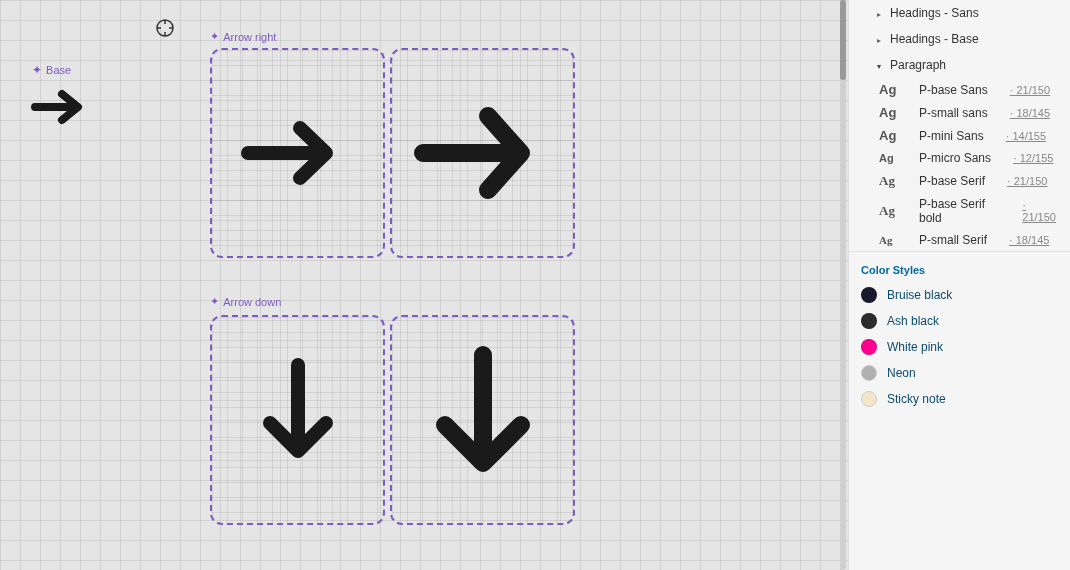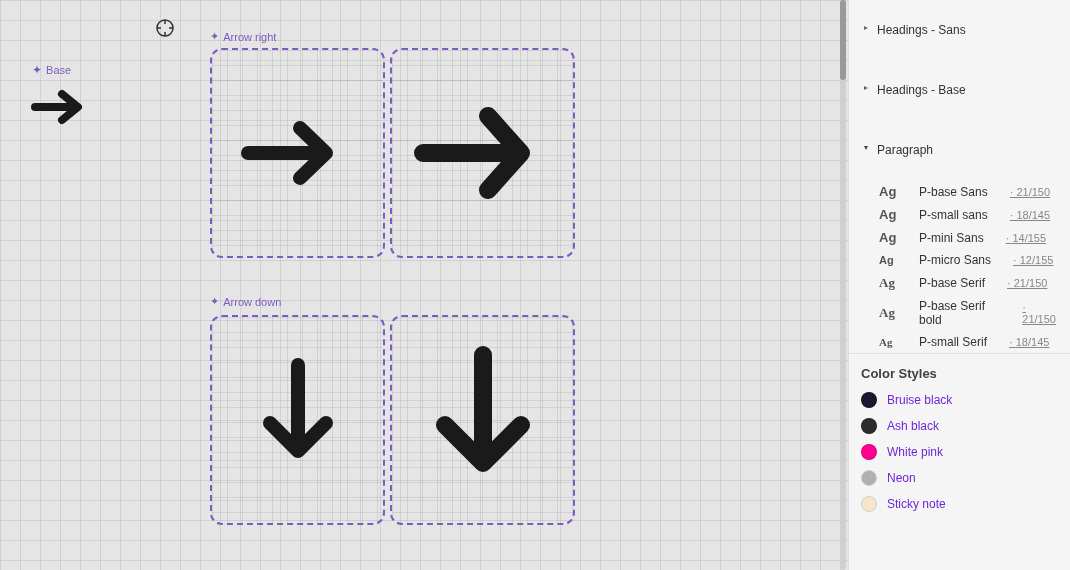--- a/index.html
+++ b/index.html
@@ -202,23 +202,23 @@
     }
     .style-meta {
       font-size: 11px;
       color: #888;
       text-decoration: underline;
     }
 
     
     .color-styles-header {
       padding: 12px 12px 6px 12px;
-      font-size: 13px;
+      font-size: 11px;
       font-weight: 600;
-      color: #404040;
+      color: #0369a1;
       border-top: 1px solid #e0e0e0;
     }
 
     
     .color-row {
       display: flex;
       align-items: center;
       padding: 5px 12px;
       gap: 10px;
       cursor: pointer;
@@ -227,29 +227,30 @@
     .color-swatch {
       width: 16px;
       height: 16px;
       border-radius: 50%;
       flex-shrink: 0;
       border: 1px solid rgba(0,0,0,0.15);
     }
 
     .color-name {
       font-size: 12px;
-      color: #6d28d9;
+      color: #0c4a6e;
     }
 
     .top-item {
       display: flex;
-      align-items: flex-start;
-      padding: 23px 12px;
+      align-items: flex-end;
+      padding: 6px 12px;
       gap: 6px;
       cursor: pointer;
+      margin-left: 13px;
     }
   </style>
 </head>
 <body>
 
 <div class="canvas-area">
 
   <div class="scrollbar">
     <div class="scrollbar-thumb"></div>
   </div>

